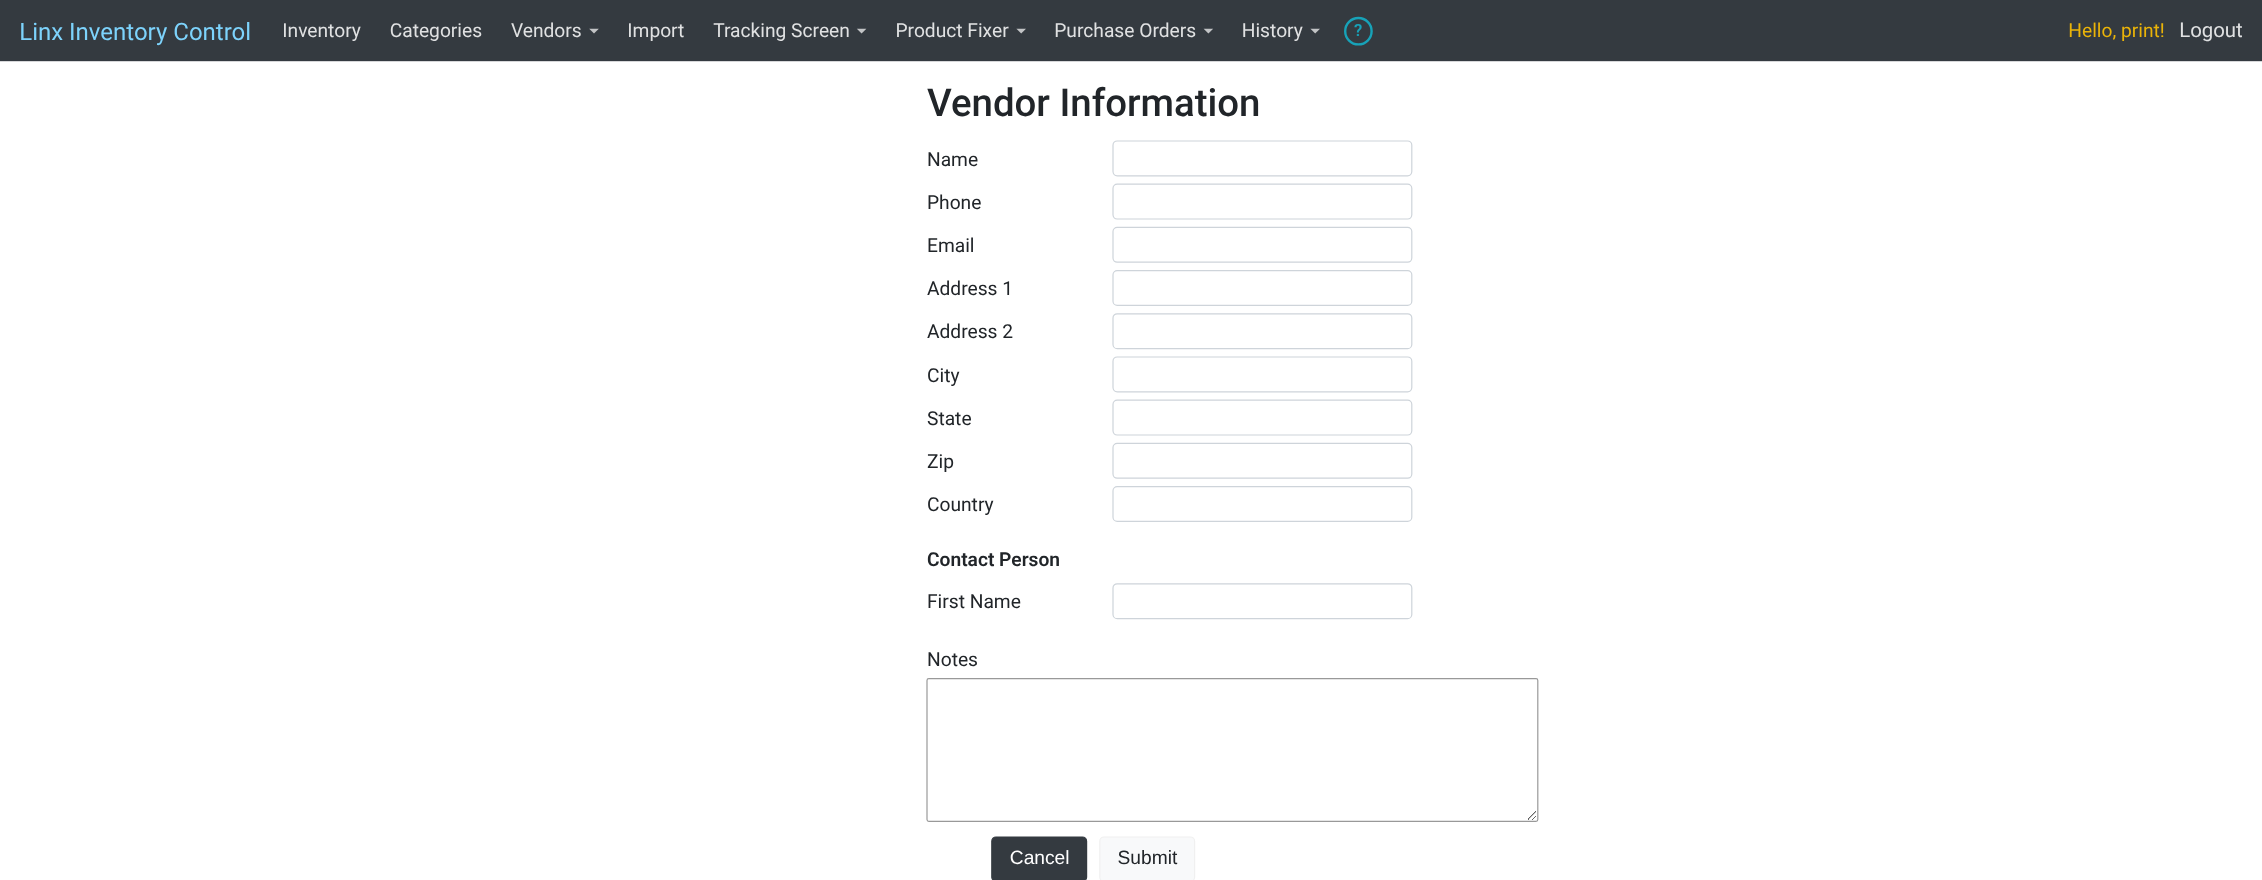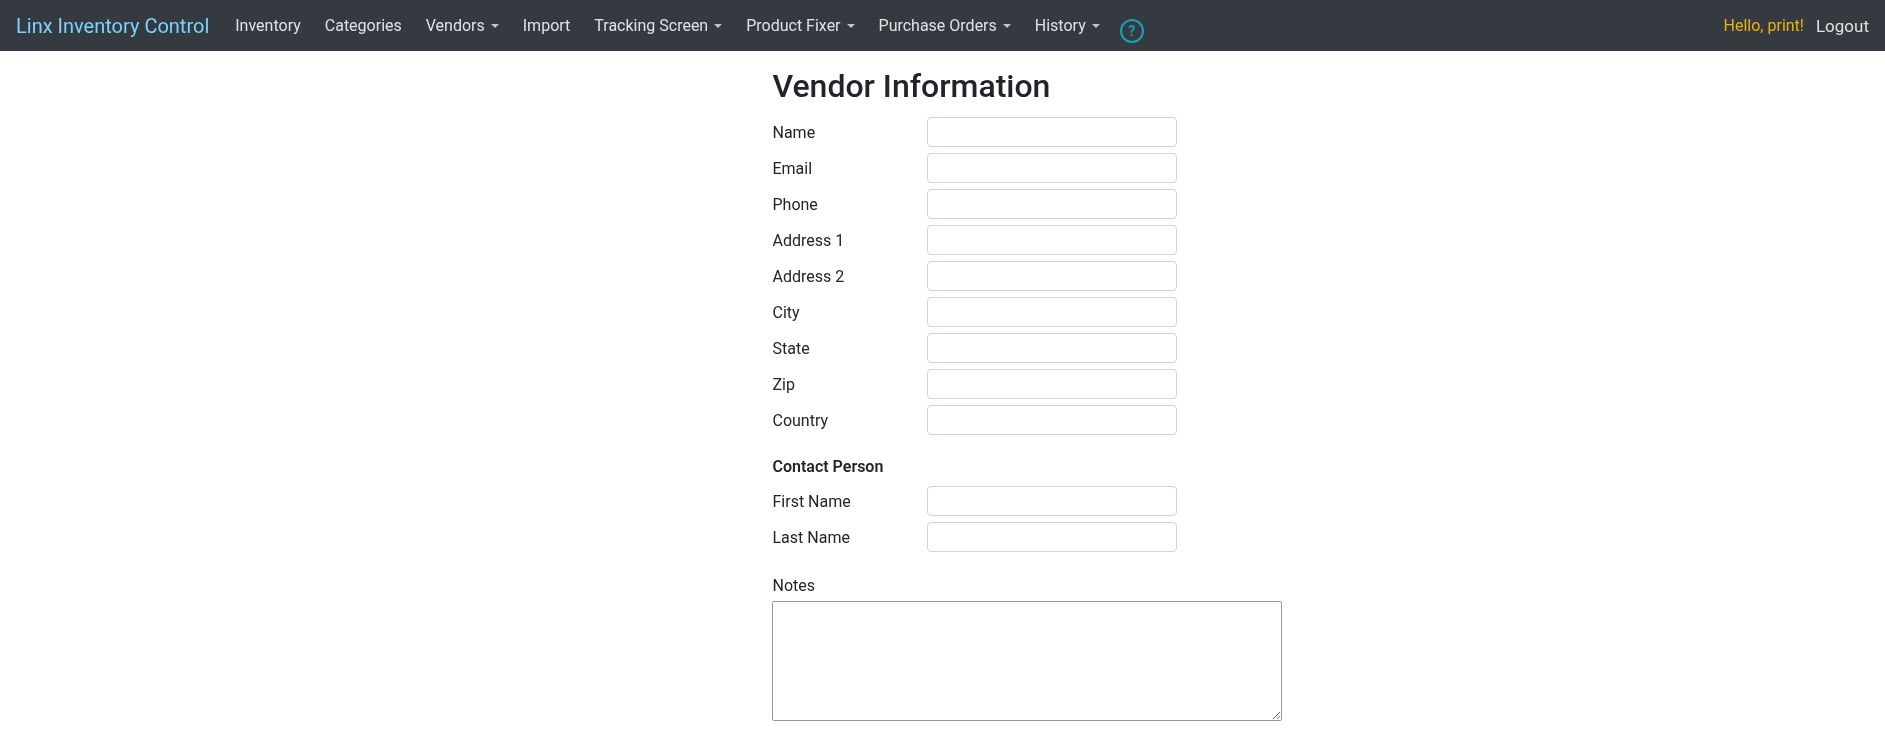--- a/index.html
+++ b/index.html
@@ -21,21 +21,21 @@
       min-height: 46px;
     }
     .navbar-brand {
       color: #7dd3fc;
       font-size: 20px;
       margin-right: 16px;
       white-space: nowrap;
     }
     .navbar-nav {
       display: flex;
-      align-items: flex-end;
+      align-items: center;
       list-style: none;
       flex-grow: 1;
     }
     .nav-item {
       margin-right: 4px;
     }
     .nav-link {
       color: rgba(255,255,255,0.85);
       padding: 8px 10px;
       text-decoration: none;
@@ -212,28 +212,28 @@
 
 <div class="container">
   <div class="content-col">
     <h2 class="page-title">Vendor Information</h2>
 
     <div class="form-row">
       <label class="form-label">Name</label>
       <input class="form-input" type="text" value="" style="">
     </div>
     <div class="form-row">
+      <label class="form-label">Phone</label>
+      <input class="form-input" type="text" value="" style="">
+    </div>
+    <div class="form-row">
       <label class="form-label">Email</label>
       <input class="form-input" type="text" value="" style="">
     </div>
     <div class="form-row">
-      <label class="form-label">Phone</label>
-      <input class="form-input" type="text" value="" style="">
-    </div>
-    <div class="form-row">
       <label class="form-label">Address 1</label>
       <input class="form-input" type="text" value="" style="">
     </div>
     <div class="form-row">
       <label class="form-label">Address 2</label>
       <input class="form-input" type="text" value="" style="">
     </div>
     <div class="form-row">
       <label class="form-label">City</label>
       <input class="form-input" type="text" value="" style="">
@@ -248,24 +248,20 @@
     </div>
     <div class="form-row">
       <label class="form-label">Country</label>
       <input class="form-input" type="text" value="" style="">
     </div>
 
     <div class="section-heading">Contact Person</div>
 
     <div class="form-row">
       <label class="form-label">First Name</label>
-      <input class="form-input" type="text" value="" style="">
-    </div>
-    <div class="form-row">
-      <label class="form-label">Last Name</label>
       <input class="form-input" type="text" value="" style="">
     </div>
 
     <label class="notes-label">Notes</label>
     <textarea class="notes-textarea" style=""></textarea>
 
     <div class="button-row">
       <button class="btn btn-dark">Cancel</button>
       <button class="btn btn-light">Submit</button>
     </div>

